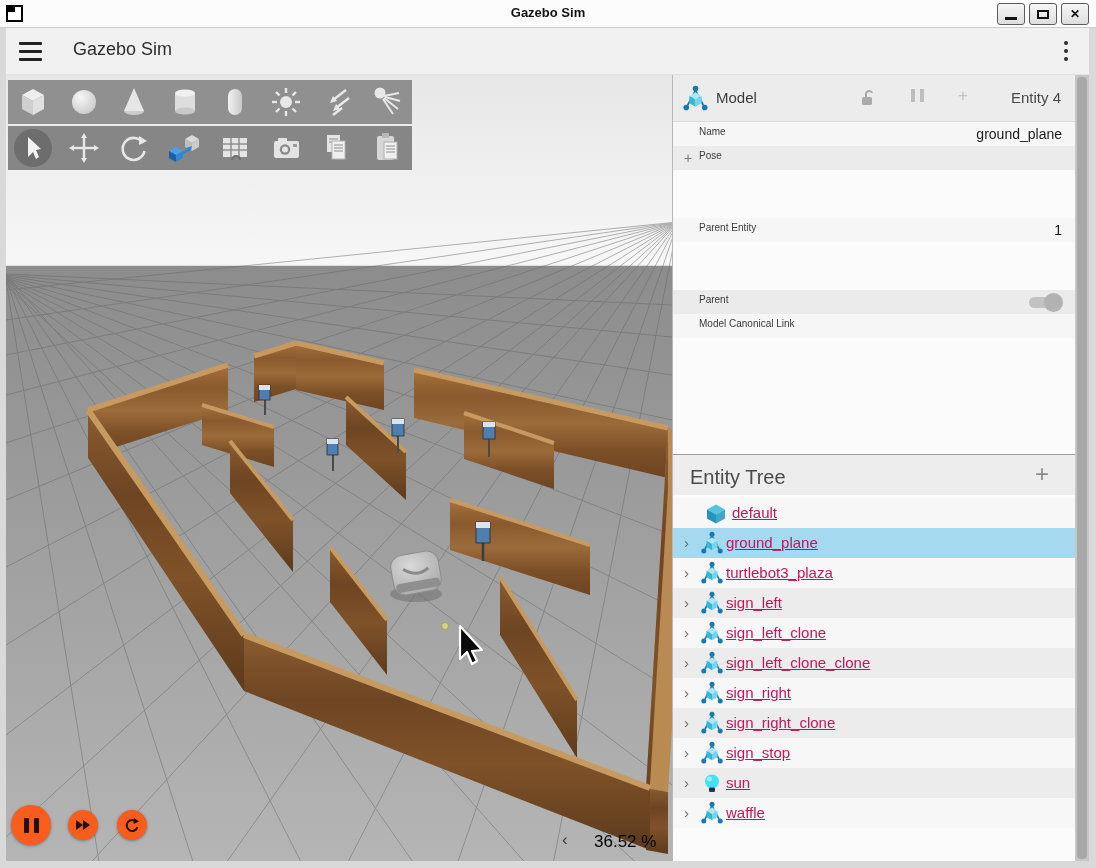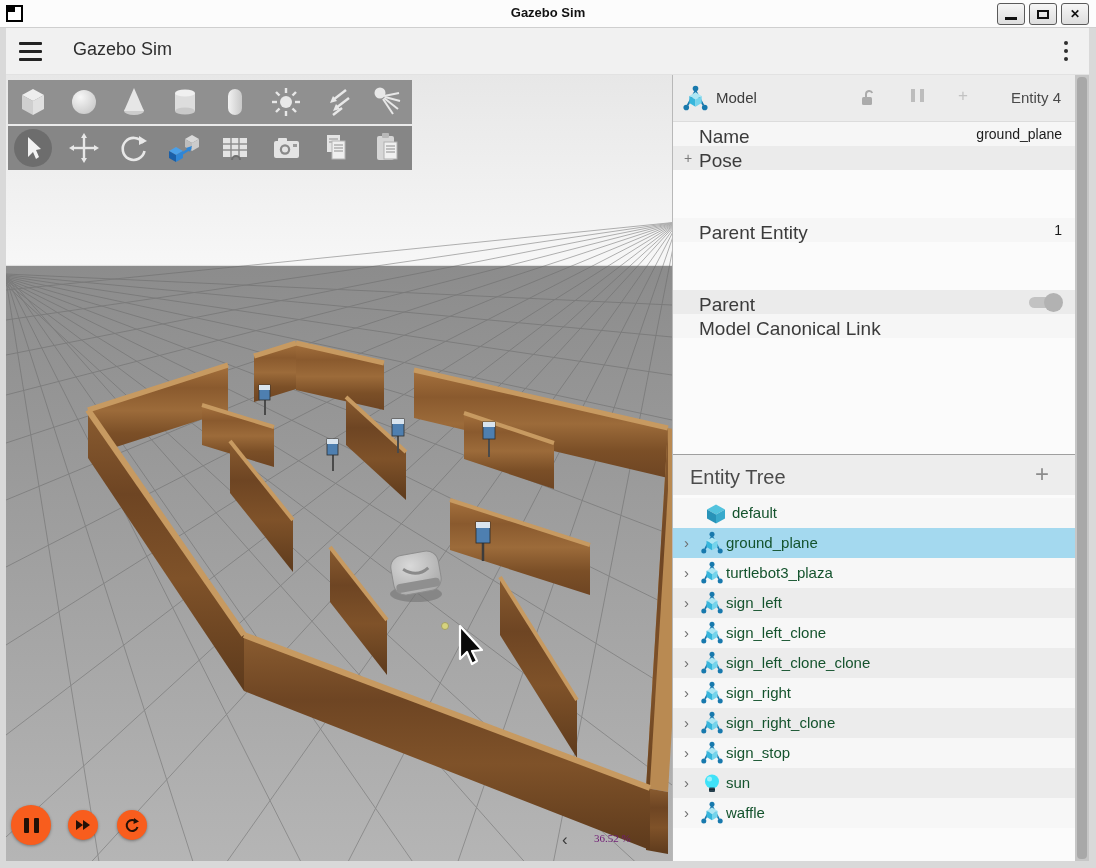--- a/index.html
+++ b/index.html
@@ -39,58 +39,58 @@
 
   
   .pbtn { position:absolute; border-radius:50%; background:#f85d1d; box-shadow:0 1px 3px rgba(0,0,0,.35); display:flex; align-items:center; justify-content:center; cursor:pointer; }
   .pbtn.pause { left:5px; top:730px; width:40px; height:40px; }
   .pbtn.ffwd  { left:62px; top:735px; width:30px; height:30px; }
   .pbtn.reset { left:111px; top:735px; width:30px; height:30px; }
   .pause-bars { display:flex; gap:5px; }
   .pause-bars div { width:5px; height:15px; background:#241107; border-radius:1px; }
 
   .rtf-chevron { position:absolute; left:556px; top:755px; font-size:17px; color:#3a3a3a; cursor:pointer; }
-  .rtf-value { position:absolute; left:588px; top:757px; font-size:11px; color:#701a75;font-family:Liberation Serif, serif; }
+  .rtf-value { position:absolute; left:588px; top:757px; font-size:17px; color:#000000; }
 
   
   .panel { position:absolute; left:673px; top:75px; width:402px; height:786px; background:#fbfbfb; }
   .insp-header { position:absolute; left:0; top:0; width:402px; height:47px; background:#ececec; border-bottom:1px solid #dcdcdc;text-align:center; }
   .insp-title { position:absolute; left:43px; top:14px; font-size:15px; color:#3c3c3c; }
   .insp-micon { position:absolute; left:9px; top:10px; }
   .insp-lock { position:absolute; left:185px; top:13px; cursor:pointer; }
   .insp-pause { position:absolute; left:238px; top:14px; display:flex; gap:5px; cursor:pointer; }
   .insp-pause div { width:4px; height:13px; background:#bdbdbd; }
   .insp-plus { position:absolute; left:285px; top:11px; font-size:17px; color:#c2c2c2; cursor:pointer; }
   .insp-entity { position:absolute; right:14px; top:14px; font-size:15px; color:#4a4a4a; }
 
   .irow { position:absolute; left:0; width:402px; height:24px; }
   .irow.even { background:#f6f6f6; }
   .irow.odd  { background:#ebebeb; }
-  .ilabel { position:absolute; left:26px; top:4px; font-size:19px; color:#3b3b3b; }
+  .ilabel { position:absolute; left:26px; top:4px; font-size:10px; color:#3b3b3b; }
   .ival { position:absolute; right:13px; top:4px; font-size:14px; color:#1c1c1c; }
   .expander { position:absolute; left:11px; top:4px; font-size:14px; color:#7a7a7a; cursor:pointer; }
   .toggle { position:absolute; right:14px; top:7px; width:32px; height:11px; border-radius:6px; background:#cdcdcd; cursor:pointer; }
   .toggle .knob { position:absolute; top:-4px; width:19px; height:19px; border-radius:50%; background:#c3c3c3; }
   .toggle.off .knob { left:-2px; }
   .toggle.on  { background:#c2c2c2; }
   .toggle.on .knob { right:-2px; background:#b2b2b2; }
 
   .panel-divider { position:absolute; left:0; top:379px; width:402px; height:1px; background:#9f9f9f; }
   .et-header { position:absolute; left:0; top:380px; width:402px; height:40px; background:#ededed; }
   .et-title { position:absolute; left:17px; top:11px; font-size:20px; color:#4a4a4a; }
   .et-plus { position:absolute; right:26px; top:5px; font-size:24px; font-weight:normal; color:#8c8c8c; cursor:pointer; }
 
   .trow { position:absolute; left:0; width:402px; height:30px; cursor:pointer; }
   .trow.even { background:#f7f7f7; }
   .trow.odd  { background:#ececec; }
   .trow.sel  { background:#a4d9ef; }
   .tchev { position:absolute; left:11px; top:6px; font-size:15px; color:#6f6f6f; }
   .ticon { position:absolute; left:27px; top:3px; }
   .ticon.noc { left:31px; }
-  .tlabel { position:absolute; left:53px; top:6px; font-size:15px; color:#14532d; }
+  .tlabel { position:absolute; left:53px; top:6px; font-size:15px; color:#be185d;text-decoration:underline; }
   .tlabel.noc { left:59px; }
 
   .scrollbar { position:absolute; left:1075px; top:75px; width:14px; height:786px; background:#c6c6c6; }
   .scrollbar .thumb { position:absolute; left:2px; top:2px; width:10px; height:782px; border-radius:4px; background:#a8a8a8; }
 
   .frame-right { position:absolute; left:1089px; top:28px; width:7px; height:840px; background:#d9d9d9; }
   .frame-left { position:absolute; left:0; top:28px; width:6px; height:840px; background:#d9d9d9; }
   .frame-bottom { position:absolute; left:0; top:861px; width:1096px; height:7px; background:#d9d9d9; }
 </style>
 </head>

